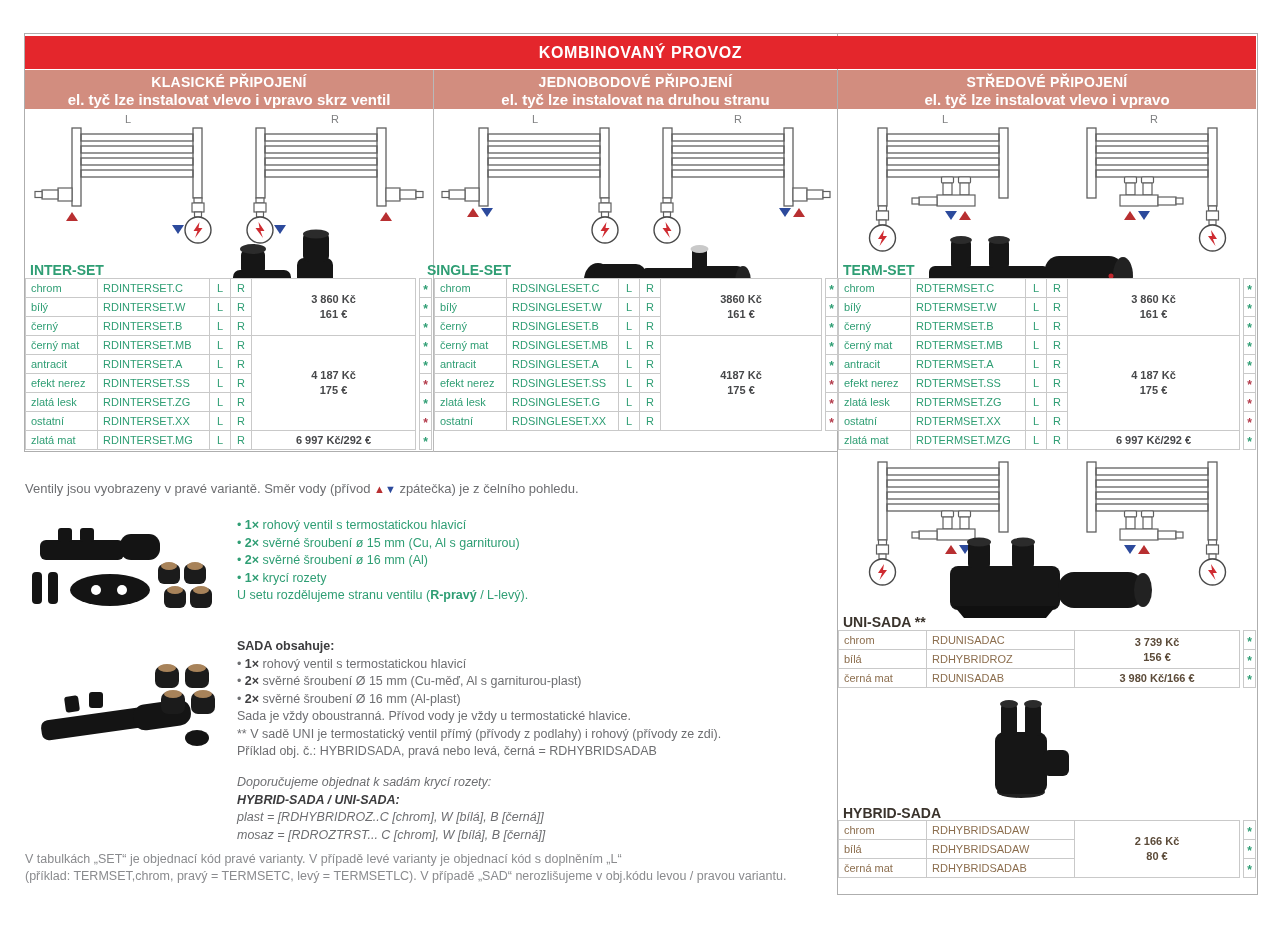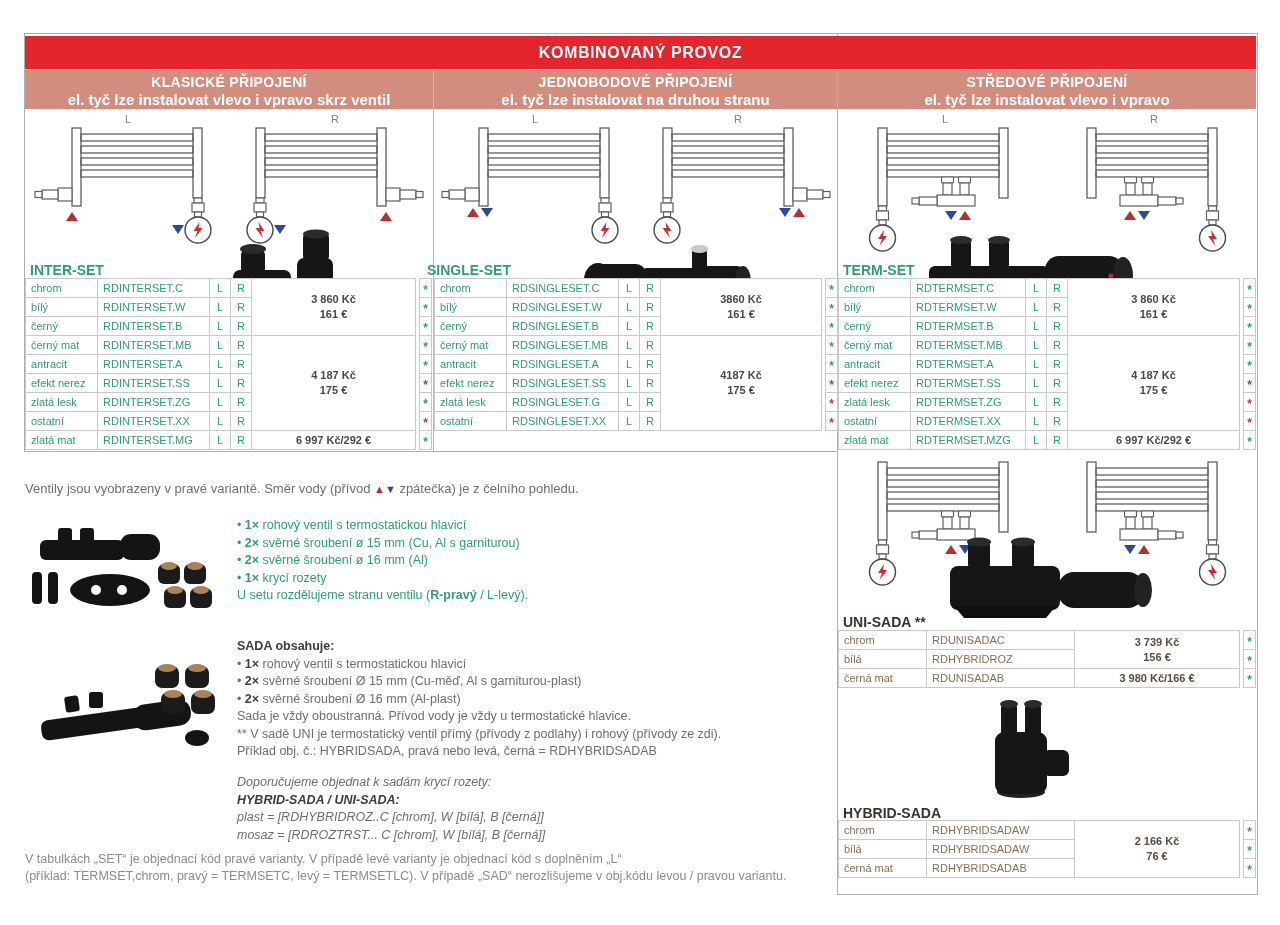--- a/index.html
+++ b/index.html
@@ -576,21 +576,21 @@
     <table class="pt brown" style="width:402px">
       <colgroup>
           <col style="width:88px">
           <col style="width:148px">
           <col>
         </colgroup>
       <tbody>
         <tr>
           <td class="cc">chrom</td>
           <td class="cd">RDHYBRIDSADAW</td>
-          <td class="cp" rowspan="3"><span>2 166 Kč</span><br><span>76 €</span></td>
+          <td class="cp" rowspan="3"><span>2 166 Kč</span><br><span>80 €</span></td>
         </tr>
         <tr>
           <td class="cc">bílá</td>
           <td class="cd">RDHYBRIDSADAW</td>
         </tr>
         <tr>
           <td class="cc">černá mat</td>
           <td class="cd">RDHYBRIDSADAB</td>
         </tr>
       </tbody>

